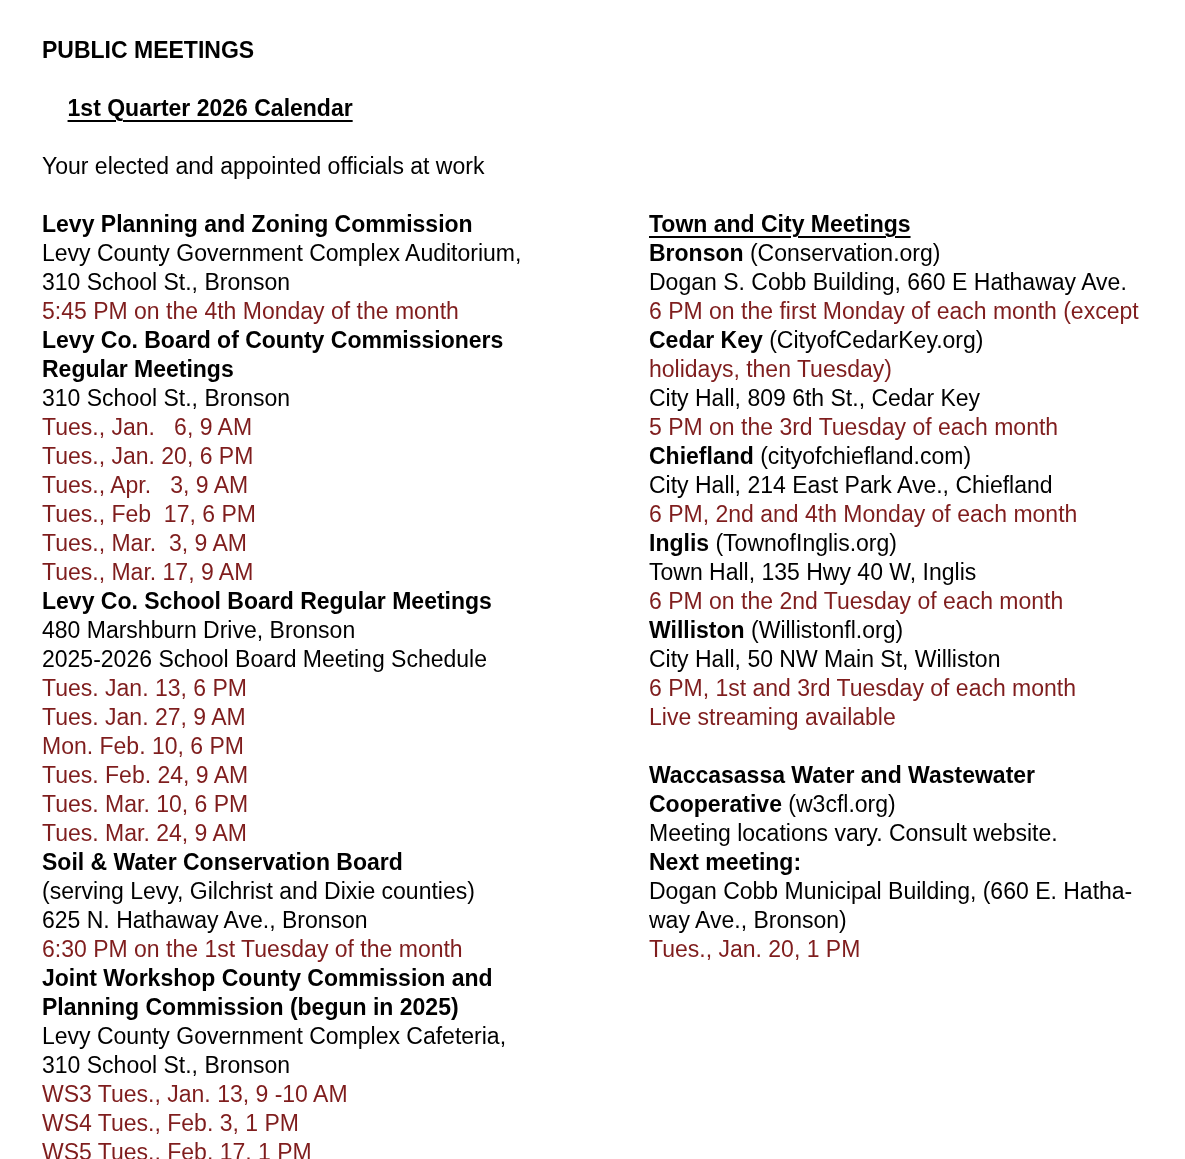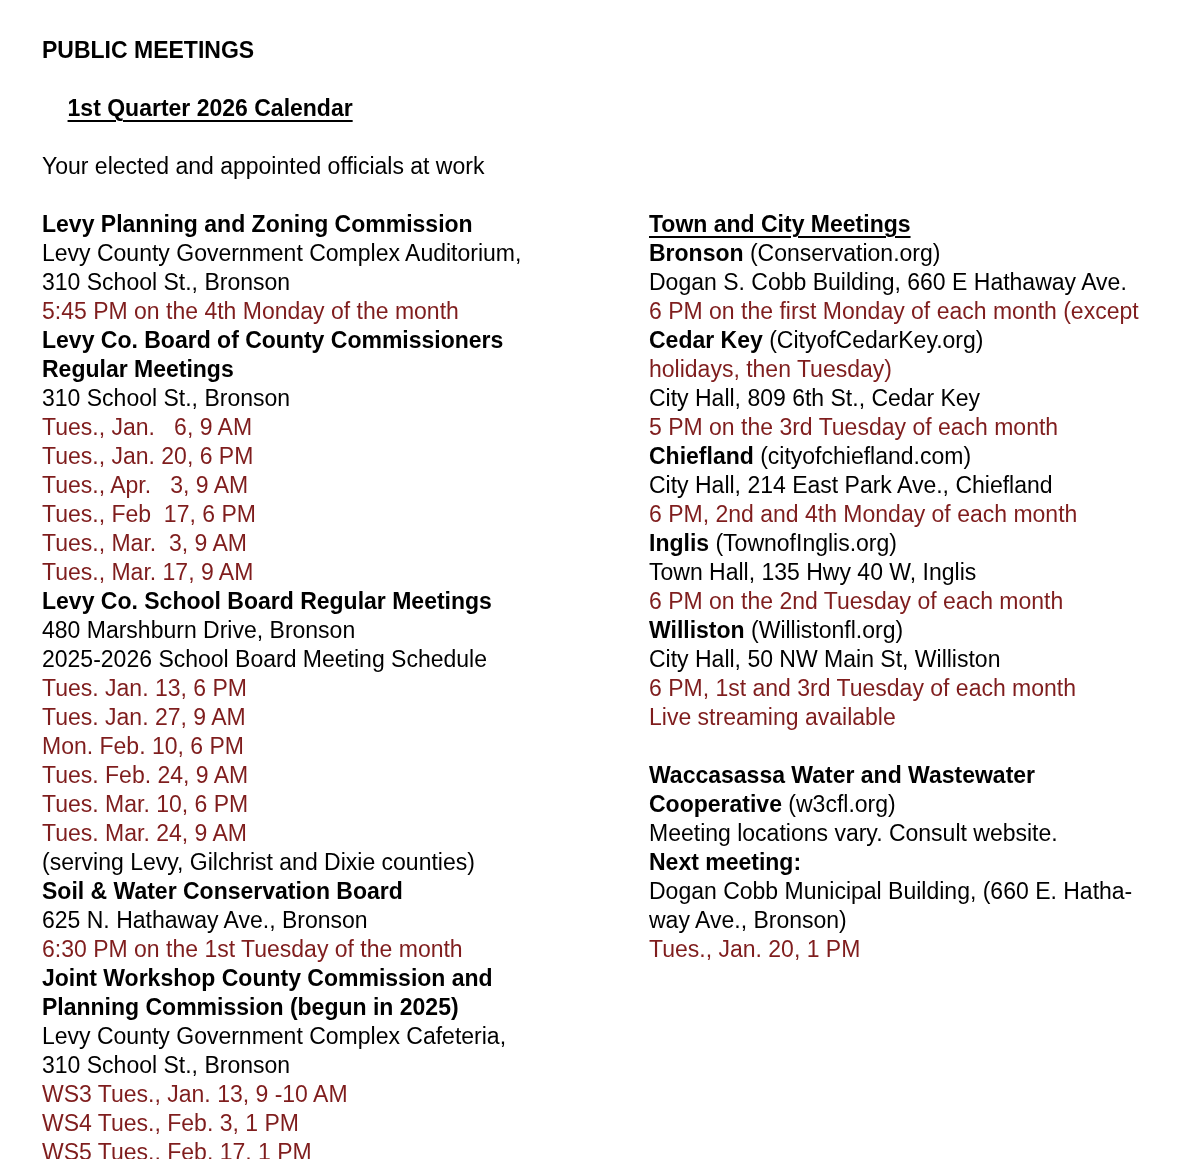--- a/index.html
+++ b/index.html
@@ -55,22 +55,22 @@
         <div class="line red"><span>Tues., Mar. 17, 9 AM</span></div>
         <div class="line"><span class="bold">Levy Co. School Board Regular Meetings</span></div>
         <div class="line"><span>480 Marshburn Drive, Bronson</span></div>
         <div class="line"><span>2025-2026 School Board Meeting Schedule</span></div>
         <div class="line red"><span>Tues. Jan. 13, 6 PM</span></div>
         <div class="line red"><span>Tues. Jan. 27, 9 AM</span></div>
         <div class="line red"><span>Mon. Feb. 10, 6 PM</span></div>
         <div class="line red"><span>Tues. Feb. 24, 9 AM</span></div>
         <div class="line red"><span>Tues. Mar. 10, 6 PM</span></div>
         <div class="line red"><span>Tues. Mar. 24, 9 AM</span></div>
+        <div class="line"><span class="bold">Soil &amp; Water Conservation Board</span></div>
         <div class="line"><span>(serving Levy, Gilchrist and Dixie counties)</span></div>
-        <div class="line"><span class="bold">Soil &amp; Water Conservation Board</span></div>
         <div class="line"><span>625 N. Hathaway Ave., Bronson</span></div>
         <div class="line red"><span>6:30 PM on the 1st Tuesday of the month</span></div>
         <div class="line"><span class="bold">Joint Workshop County Commission and</span></div>
         <div class="line"><span class="bold">Planning Commission (begun in 2025)</span></div>
         <div class="line"><span>Levy County Government Complex Cafeteria,</span></div>
         <div class="line"><span>310 School St., Bronson</span></div>
         <div class="line red"><span>WS3 Tues., Jan. 13, 9 -10 AM</span></div>
         <div class="line red"><span>WS4 Tues., Feb. 3, 1 PM</span></div>
         <div class="line red"><span>WS5 Tues., Feb. 17, 1 PM</span></div>
       </div>

